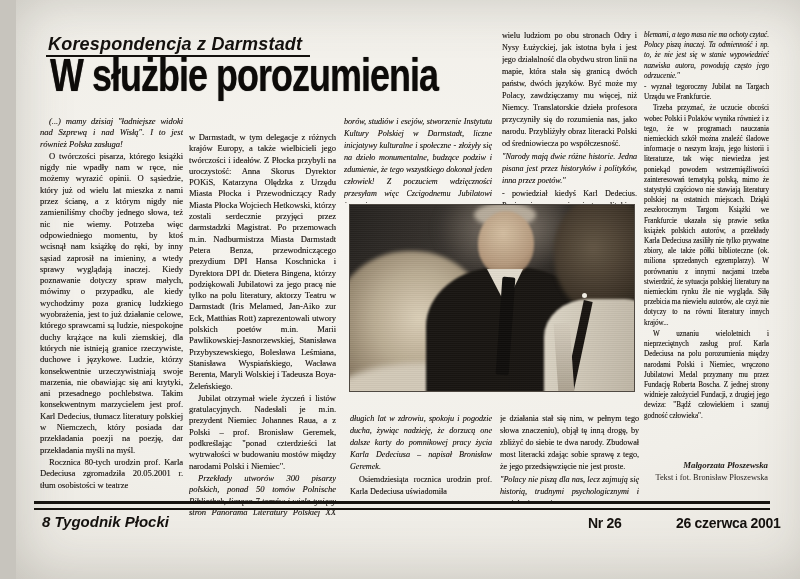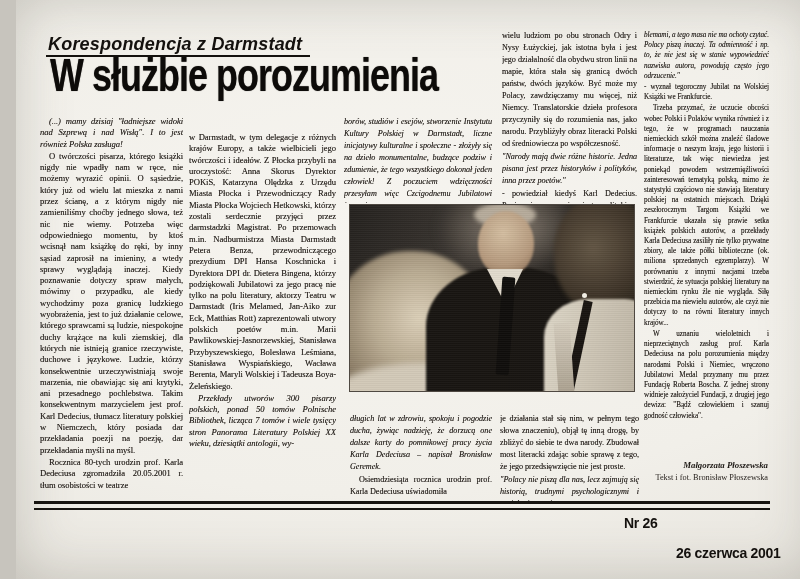--- a/index.html
+++ b/index.html
@@ -87,23 +87,23 @@
   .caption {
     position: absolute; left: 324px; top: 394px; width: 300px; text-align: center;
     font: italic 700 8.7px/11px "Liberation Serif", serif; color: #1e1a16;
     text-shadow: 0 0 .5px rgba(30,26,22,.5);
   }
   
   .frule { position: absolute; left: 18px; top: 501px; width: 736px; height: 9px;
     border-top: 3px solid #16130f; border-bottom: 2px solid #16130f; }
   .fleft { position: absolute; left: 26px; top: 513px;
     font: italic 700 15px/18px "Liberation Sans", sans-serif; color: #14110e; }
-  .fissue { position: absolute; left: 608px; top: 514px;
+  .fissue { position: absolute; left: 572px; top: 514px;
     font: 700 14px/18px "Liberation Sans", sans-serif; letter-spacing: -.3px; color: #14110e; }
-  .fdate { position: absolute; left: 660px; top: 544px;
+  .fdate { position: absolute; left: 660px; top: 514px;
     font: 700 14px/18px "Liberation Sans", sans-serif; letter-spacing: -.3px; color: #14110e; }
   
   .sig { position: absolute; left: 624px; top: 460px; width: 128px; text-align: right; }
   .sig .name { font: italic 700 8.8px/11px "Liberation Serif", serif; color: #1d1915; text-align: right; }
   .sig .credit { font: 8.3px/11px "Liberation Serif", serif; margin-top: 1px; color: #28231f; }
 </style>
 </head>
 <body>
 
 <div class="page">
@@ -112,36 +112,37 @@
   <h1 class="headline">W służbie porozumienia</h1>
 
   <div class="col fs-a" id="col1">
     <p class="it">(...) mamy dzisiaj "ładniejsze widoki nad Szprewą i nad Wisłą". I to jest również Polska zasługa!</p>
     <p>O twórczości pisarza, którego książki nigdy nie wpadły nam w ręce, nie możemy wyrazić opinii. O sąsiedzie, który już od wielu lat mieszka z nami przez ścianę, a z którym nigdy nie zamieniliśmy choćby jednego słowa, też nic nie wiemy. Potrzeba więc odpowiedniego momentu, by ktoś wcisnął nam książkę do ręki, by inny sąsiad zaprosił na imieniny, a wtedy sprawy wyglądają inaczej. Kiedy poznawanie dotyczy spraw małych, mówimy o przypadku, ale kiedy wychodzimy poza granicę ludzkiego wyobrażenia, jest to już działanie celowe, którego sprawcami są ludzie, niespokojne duchy krążące na kuli ziemskiej, dla których nie istnieją granice rzeczywiste, duchowe i językowe. Ludzie, którzy konsekwentnie urzeczywistniają swoje marzenia, nie obawiając się ani krytyki, ani przesadnego pochlebstwa. Takim konsekwentnym marzycielem jest prof. Karl Dedecius, tłumacz literatury polskiej w Niemczech, który posiada dar przekładania poezji na poezję, dar przekładania myśli na myśl.</p>
     <p>Rocznica 80-tych urodzin prof. Karla Dedeciusa zgromadziła 20.05.2001 r. tłum osobistości w teatrze</p>
   </div>
 
   <div class="col fs-a" id="col2">
     <p class="cont">w Darmstadt, w tym delegacje z różnych krajów Europy, a także wielbicieli jego twórczości i ideałów. Z Płocka przybyli na uroczystość: Anna Skorus Dyrektor POKiS, Katarzyna Olędzka z Urzędu Miasta Płocka i Przewodniczący Rady Miasta Płocka Wojciech Hetkowski, którzy zostali serdecznie przyjęci przez darmstadzki Magistrat. Po przemowach m.in. Nadburmistrza Miasta Darmstadt Petera Benza, przewodniczącego prezydium DPI Hansa Koschnicka i Dyrektora DPI dr. Dietera Bingena, którzy podziękowali Jubilatowi za jego pracę nie tylko na polu literatury, aktorzy Teatru w Darmstadt (Iris Melamed, Jan-Aiko zur Eck, Matthias Rott) zaprezentowali utwory polskich poetów m.in. Marii Pawlikowskiej-Jasnorzewskiej, Stanisława Przybyszewskiego, Bolesława Leśmiana, Stanisława Wyspiańskiego, Wacława Berenta, Maryli Wolskiej i Tadeusza Boya-Żeleńskiego.</p>
+    <p>Jubilat otrzymał wiele życzeń i listów gratulacyjnych. Nadesłali je m.in. prezydent Niemiec Johannes Raua, a z Polski – prof. Bronisław Geremek, podkreślając "ponad czterdzieści lat wytrwałości w budowaniu mostów między narodami Polski i Niemiec".</p>
     <p class="it">Przekłady utworów 300 pisarzy polskich, ponad 50 tomów Polnische Bibliothek, licząca 7 tomów i wiele tysięcy stron Panorama Literatury Polskiej XX wieku, dziesiątki antologii, wy-</p>
   </div>
 
   <div class="col fs-b" id="col3top">
     <p class="cont it">borów, studiów i esejów, stworzenie Instytutu Kultury Polskiej w Darmstadt, liczne inicjatywy kulturalne i społeczne - złożyły się na dzieło monumentalne, budzące podziw i zdumienie, że tego wszystkiego dokonał jeden człowiek! Z poczuciem wdzięczności przesyłam więc Czcigodnemu Jubilatowi życzenia</p>
   </div>
 
   <div class="col fs-b" id="col4top">
     <p class="cont">wielu ludziom po obu stronach Odry i Nysy Łużyckiej, jak istotna była i jest jego działalność dla obydwu stron linii na mapie, która stała się granicą dwóch państw, dwóch języków. Być może my Polacy, zawdzięczamy mu więcej, niż Niemcy. Translatorskie dzieła profesora przyczyniły się do rozumienia nas, jako narodu. Przybliżyły obraz literacki Polski od średniowiecza po współczesność.</p>
     <p class="cont it">"Narody mają dwie różne historie. Jedna pisana jest przez historyków i polityków, inna przez poetów."</p>
     <p class="cont">- powiedział kiedyś Karl Dedecius. Ponieważ sam nie jest politykiem (chociaż przez swo-</p>
   </div>
 
   <div class="col fs-c" id="col5">
     <p class="cont it">blemami, a tego masa nie ma ochoty czytać. Polacy piszą inaczej. Ta odmienność i np. to, że nie jest się w stanie wypowiedzieć nazwiska autora, powodują często jego odrzucenie."</p>
-    <p class="cont">- wyznał tegoroczny Jubilat na Wolskiej Książki we Frankfurcie.</p>
+    <p class="cont">- wyznał tegoroczny Jubilat na Targach Urzędu we Frankfurcie.</p>
     <p>Trzeba przyznać, że uczucie obcości wobec Polski i Polaków wynika również i z tego, że w programach nauczania niemieckich szkół można znaleźć śladowe informacje o naszym kraju, jego historii i literaturze, tak więc niewiedza jest poniekąd powodem wstrzemięźliwości zainteresowań tematyką polską, mimo że statystyki częściowo nie stawiają literatury polskiej na ostatnich miejscach. Dzięki zeszłorocznym Targom Książki we Frankfurcie ukazała się prawie setka książek polskich autorów, a przekłady Karla Dedeciusa zasiliły nie tylko prywatne zbiory, ale także półki biblioteczne (ok. miliona sprzedanych egzemplarzy). W porównaniu z innymi nacjami trzeba stwierdzić, że sytuacja polskiej literatury na niemieckim rynku źle nie wygląda. Siłę przebicia ma niewielu autorów, ale czyż nie dotyczy to na równi literatury innych krajów...</p>
     <p>W uznaniu wieloletnich i nieprzeciętnych zasług prof. Karla Dedeciusa na polu porozumienia między narodami Polski i Niemiec, wręczono Jubilatowi Medal przyznany mu przez Fundację Roberta Boscha. Z jednej strony widnieje założyciel Fundacji, z drugiej jego dewiza: "Bądź człowiekiem i szanuj godność człowieka".</p>
   </div>
 
   <div class="photo">
     <div class="ph-glow"></div>
     <div class="ph-left-hair"></div>
     <div class="ph-left-body"></div>
     <div class="ph-man-suit"></div>
     <div class="ph-man-hair"></div>
@@ -166,16 +167,17 @@
     <p class="cont">je działania stał się nim, w pełnym tego słowa znaczeniu), objął tę inną drogę, by zbliżyć do siebie te dwa narody. Zbudował most literacki zdając sobie sprawę z tego, że jego przedsięwzięcie nie jest proste.</p>
     <p class="cont it">"Polacy nie piszą dla nas, lecz zajmują się historią, trudnymi psychologicznymi i socjologicznymi pro-</p>
   </div>
 
   <div class="sig">
     <div class="name">Małgorzata Płoszewska</div>
     <div class="credit">Tekst i fot. Bronisław Płoszewska</div>
   </div>
 
   <div class="frule"></div>
+  <div class="fleft">8 Tygodnik Płocki</div>
   <div class="fissue">Nr 26</div>
   <div class="fdate">26 czerwca 2001</div>
 
 </div>
 
 </body></html>

